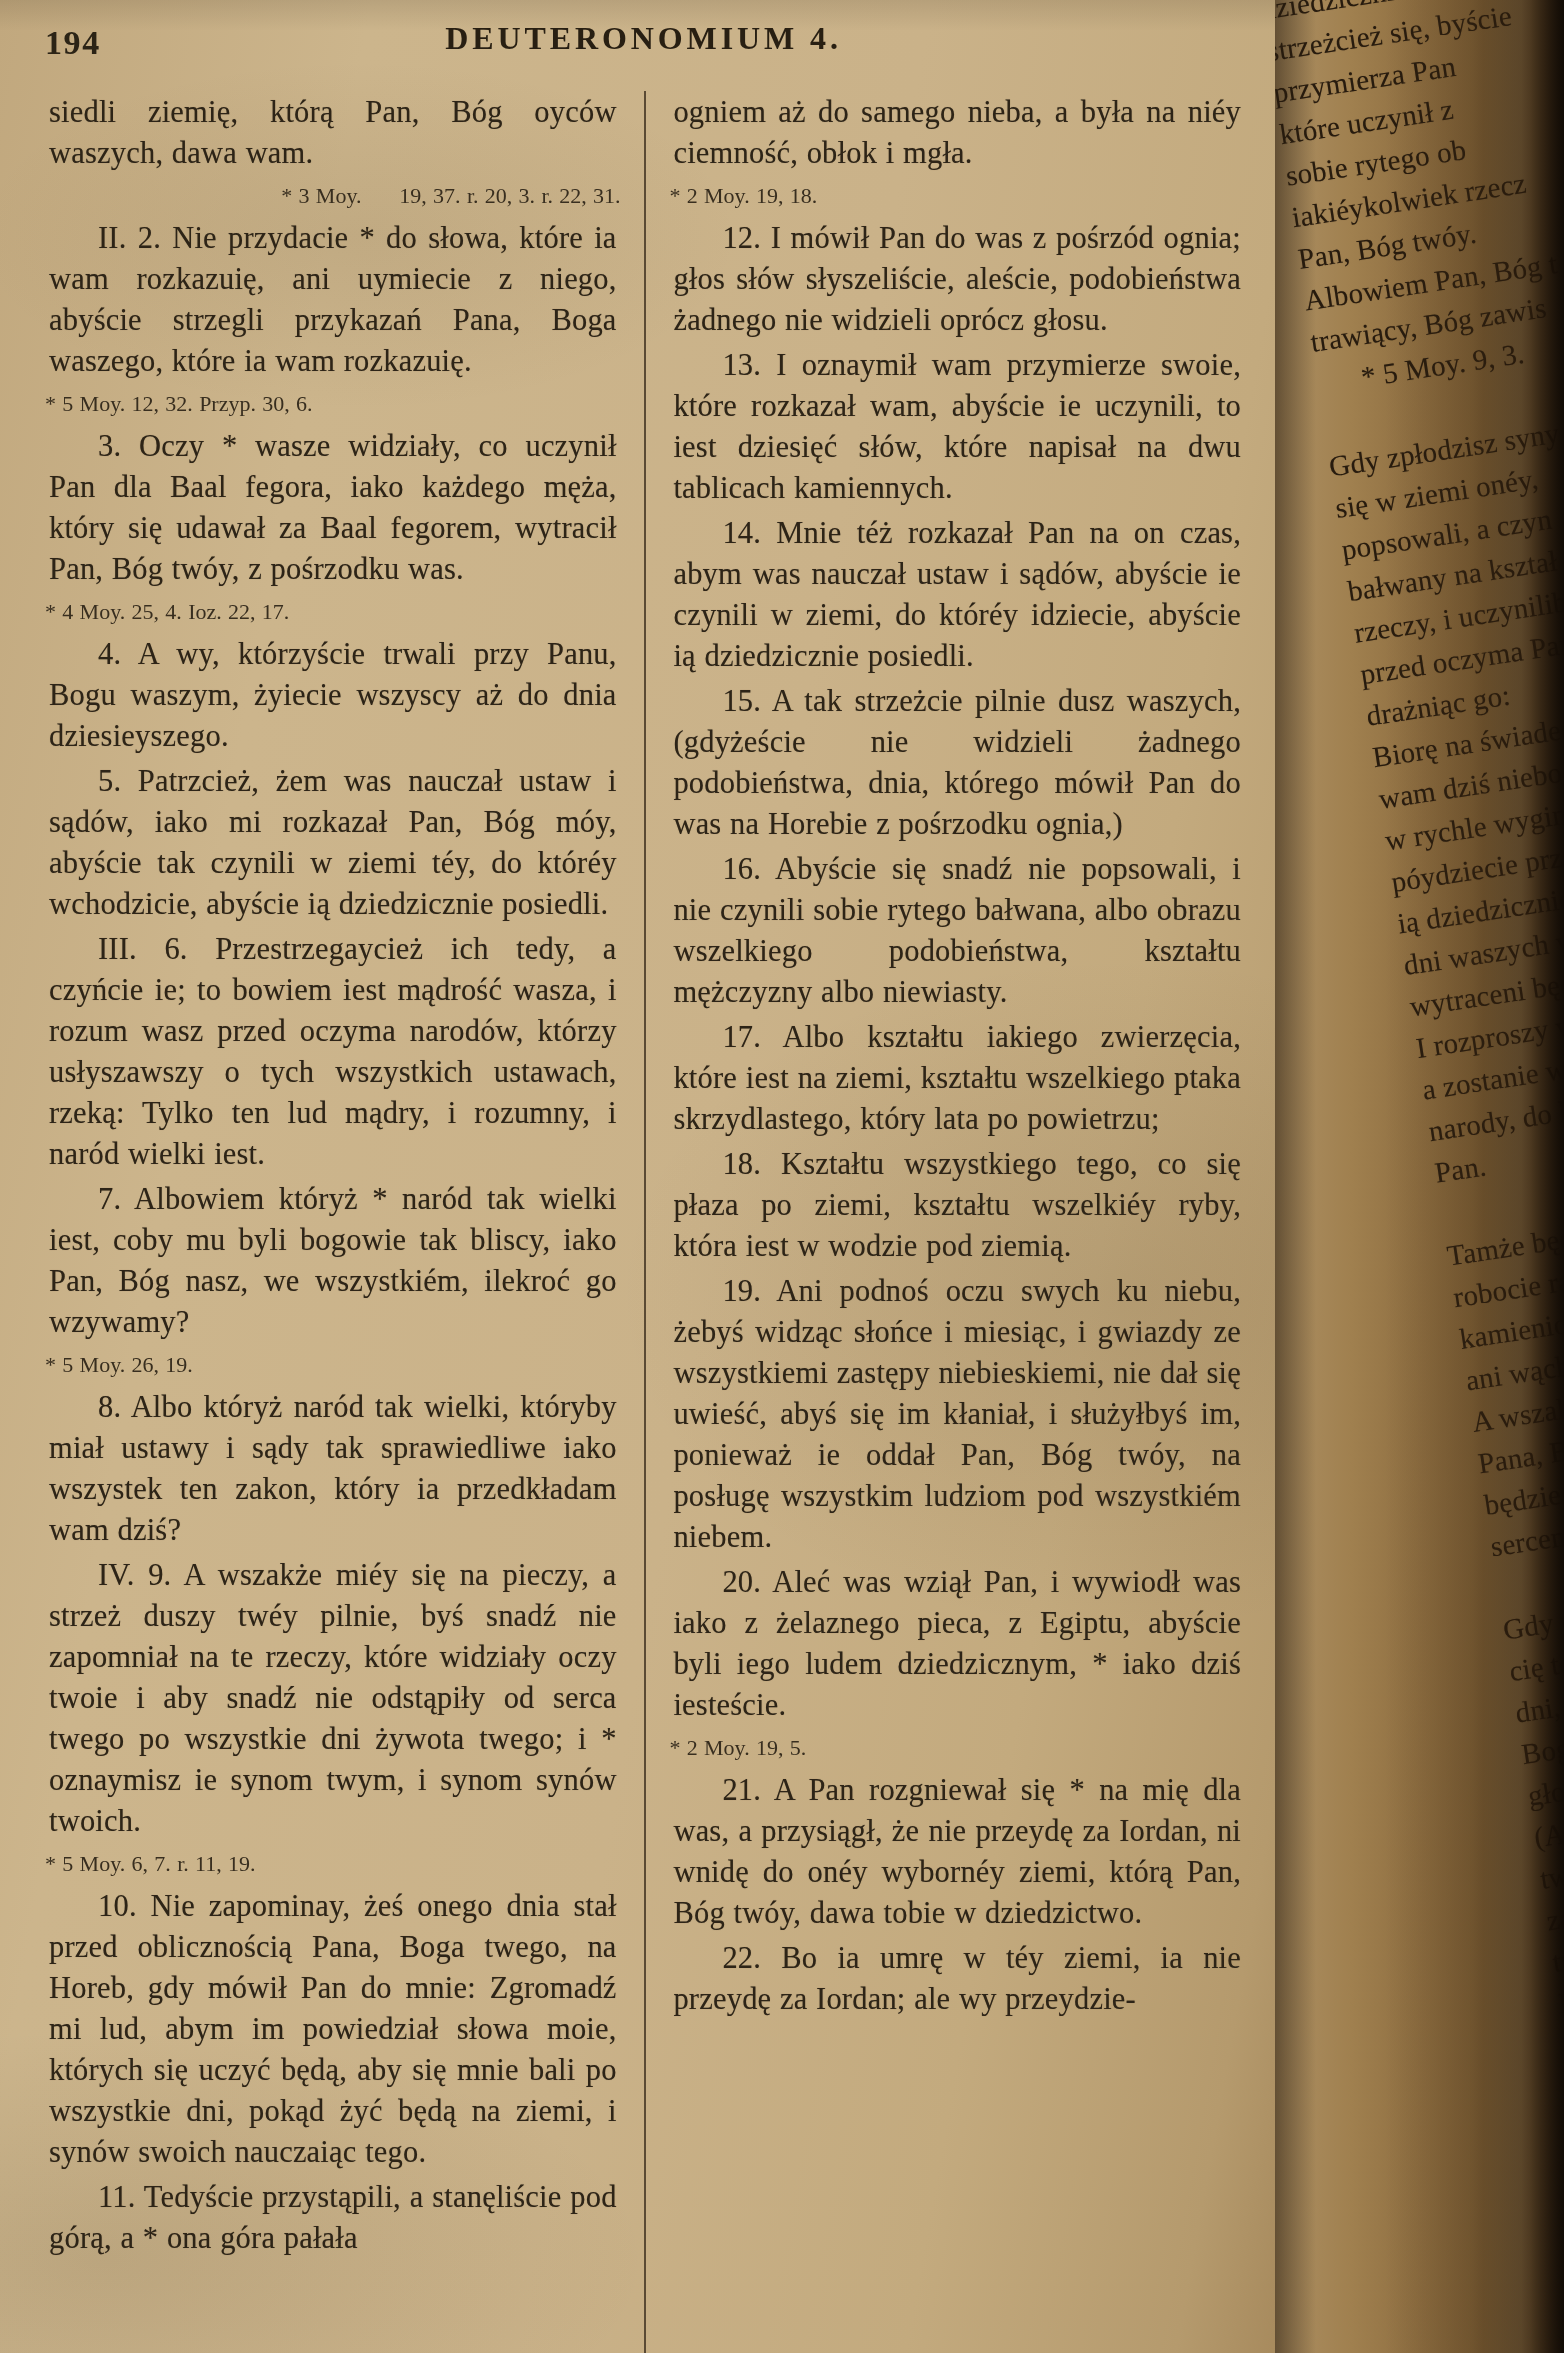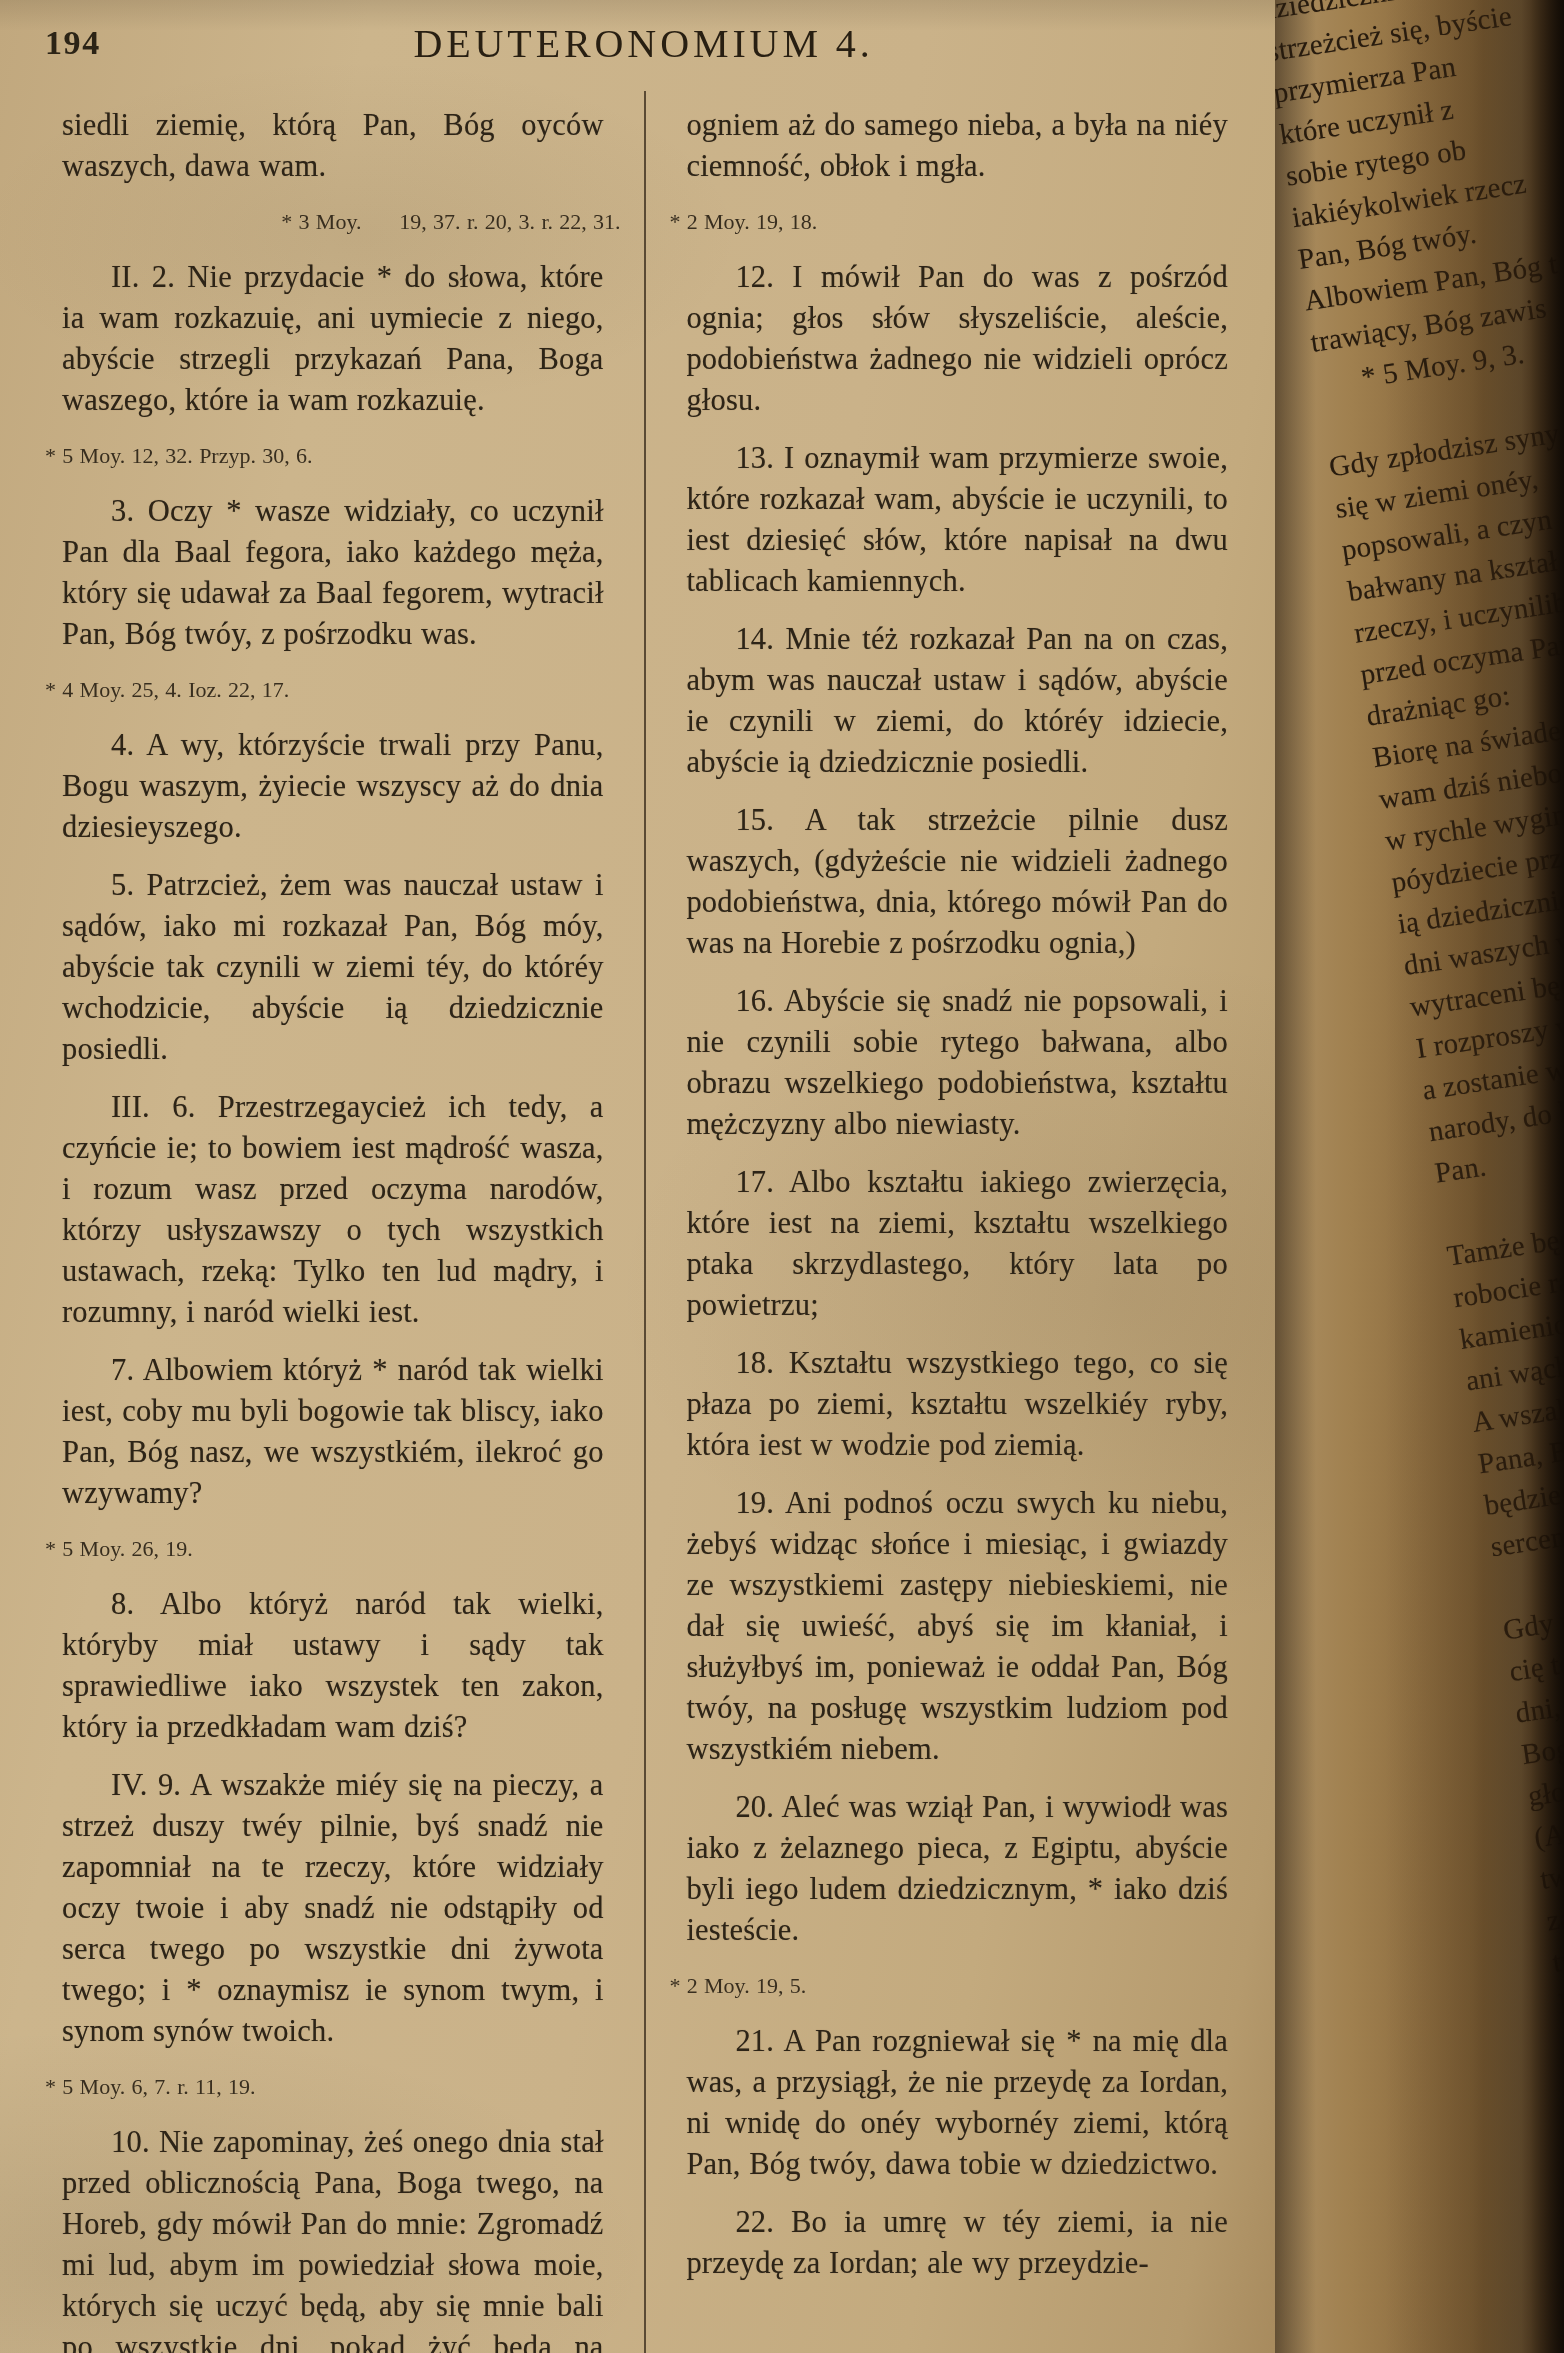--- a/index.html
+++ b/index.html
@@ -25,38 +25,38 @@
       radial-gradient(ellipse 782px 329px at 8% 96%, rgba(70,55,30,0.12), transparent 70%),
       linear-gradient(to bottom, rgba(40,28,14,0.12), rgba(40,28,14,0) 31px);
   }
 
   .page-number {
     position:absolute; top:23.5px; left:45px;
     font-size:34px; color:#2c2416; letter-spacing:1.6px;font-weight:bold;
   }
   .running-head {
     position:absolute; top:20.3px; left:45px; width:1197px;
-    text-align:center; font-size:40px; font-weight:normal;
+    text-align:center; font-size:32px; font-weight:bold;
     letter-spacing:3.9px; color:#281f12;
   }
 
   .columns {
     position:absolute; top:88px; left:45px; width:1200px; bottom:0;
     display:flex; overflow:hidden;
   }
   .column {
     width:576px;
     font-size:30.5px; line-height:41px; color:#2d2417;
     text-align:justify; letter-spacing:0.2px; word-spacing:0.8px;
     hyphens:auto; text-shadow:0 0 0.8px rgba(45,36,24,0.35);
   }
   .divider {
     width:2.3px; background:#5a4a34; margin:3.1px 23px 0 23.5px;
   }
-  .para { margin:17px; }
+  .para { margin:4px; }
   .para.indent { text-indent:49px; }
   .ref {
     font-size:22px; line-height:36px; color:#382e1f;
     white-space:pre; text-shadow:none; letter-spacing:0;
   }
   .ref.right { text-align:left; padding-right:19px; }
   .ref.center { text-align:right; }
 
   
   .edge-strip {

